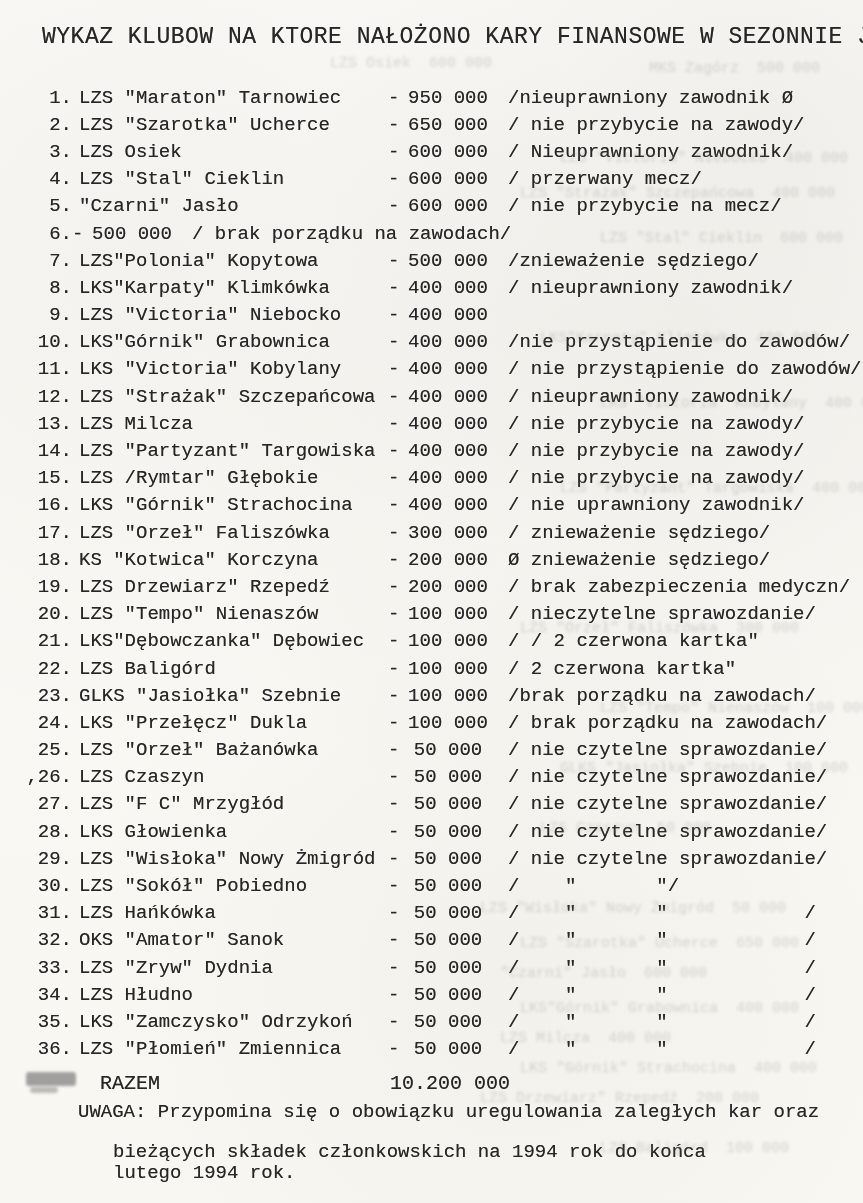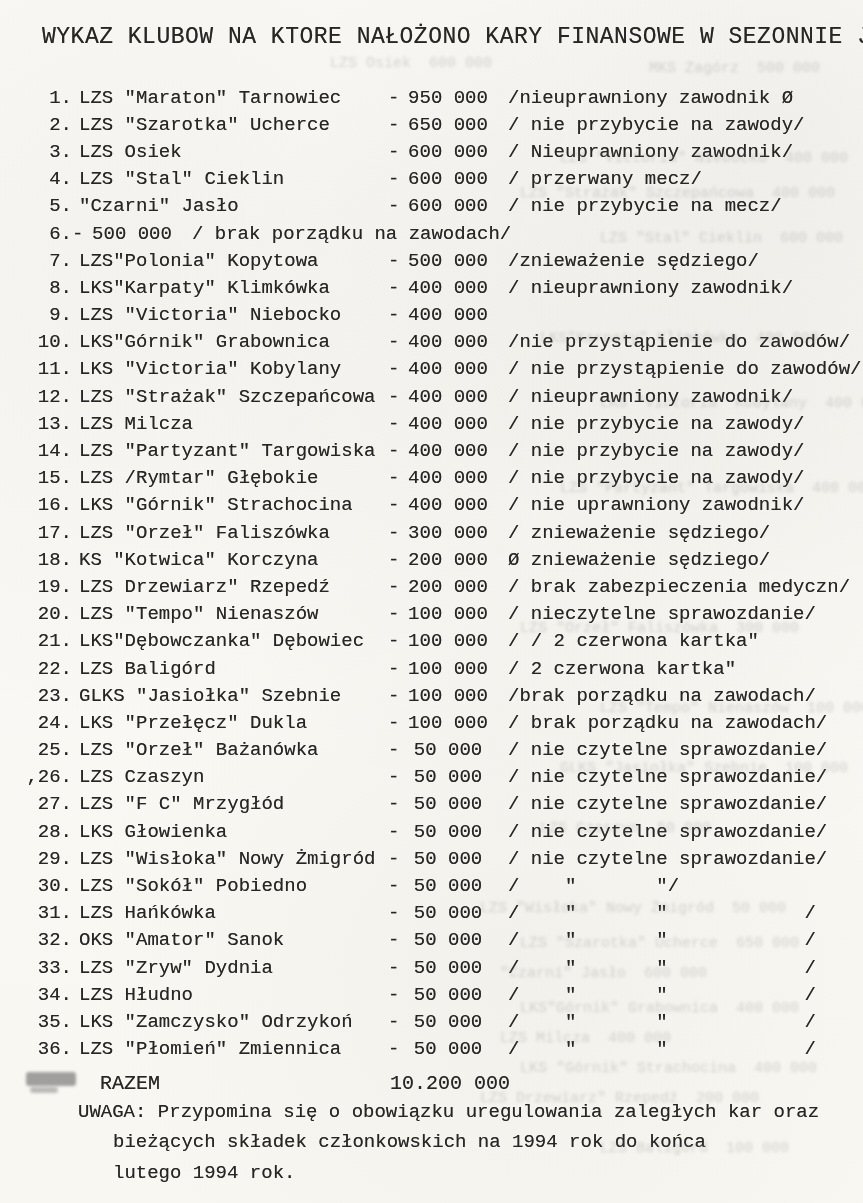--- a/index.html
+++ b/index.html
@@ -27,21 +27,21 @@
   .row .num{width:72px;text-align:right;flex:0 0 auto;}
   .row .club{margin-left:7px;width:309px;flex:0 0 auto;overflow:visible;}
   .row .dash{width:20px;flex:0 0 auto;}
   .row .amount{width:80px;text-align:center;flex:0 0 auto;}
   .row .reason{margin-left:20px;flex:0 0 auto;}
   .summary{position:absolute;top:1072px;left:0;width:863px;height:26px;font-size:20px;}
   .summary .label{position:absolute;left:100px;}
   .summary .total{position:absolute;left:390px;}
   .note{position:absolute;left:0;top:1101px;width:863px;font-size:19px;}
   .note .l1{position:absolute;left:42px;top:0;white-space:pre;margin-left:36px;}
-  .note .l2{position:absolute;left:113px;top:30px;white-space:pre;}
+  .note .l2{position:absolute;left:113px;top:40px;white-space:pre;}
   .note .l3{position:absolute;left:113px;top:61px;white-space:pre;}
   
   .ghost{
     position:absolute;font-size:15px;white-space:pre;
     color:#8f8e8a;opacity:0.33;filter:blur(1.6px);
     pointer-events:none;
   }
   .smudge{
     position:absolute;background:#4a4a4a;opacity:0.5;filter:blur(1.8px);
     border-radius:3px;pointer-events:none;

